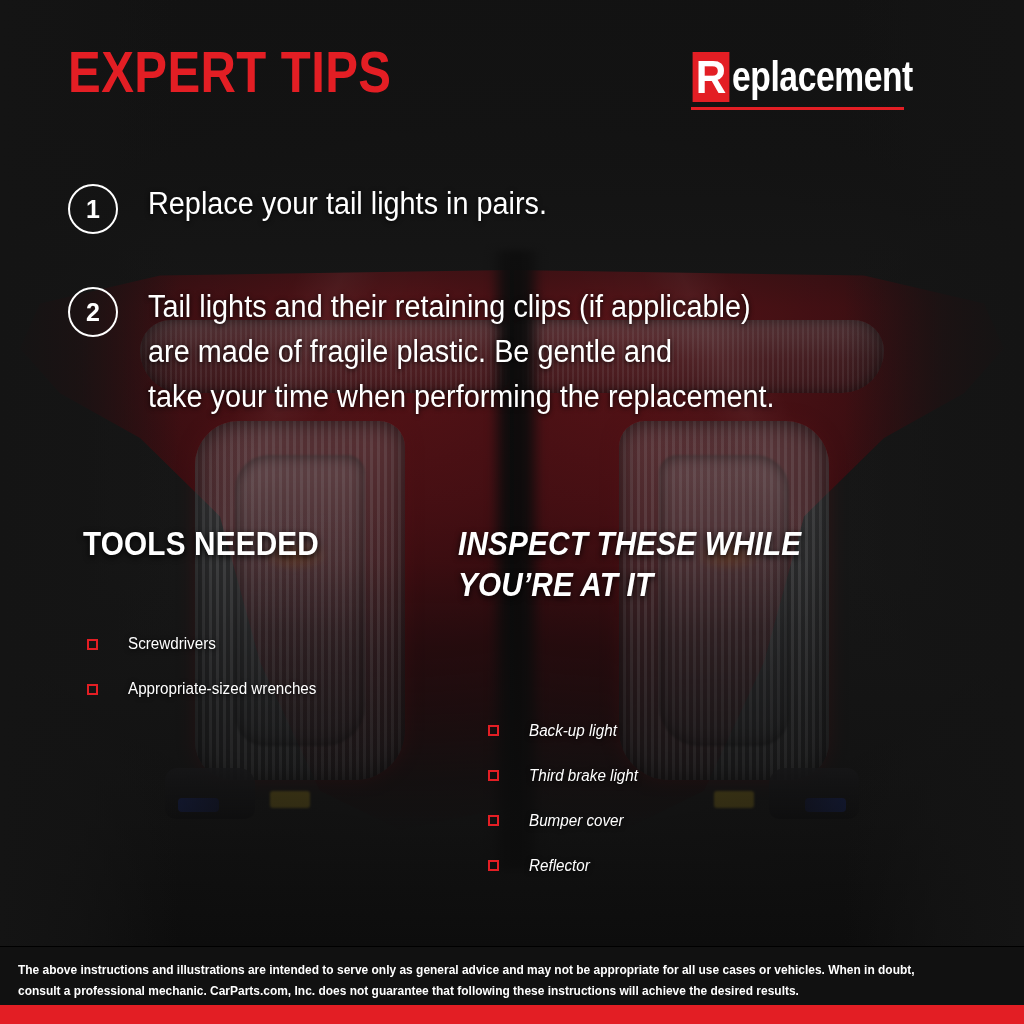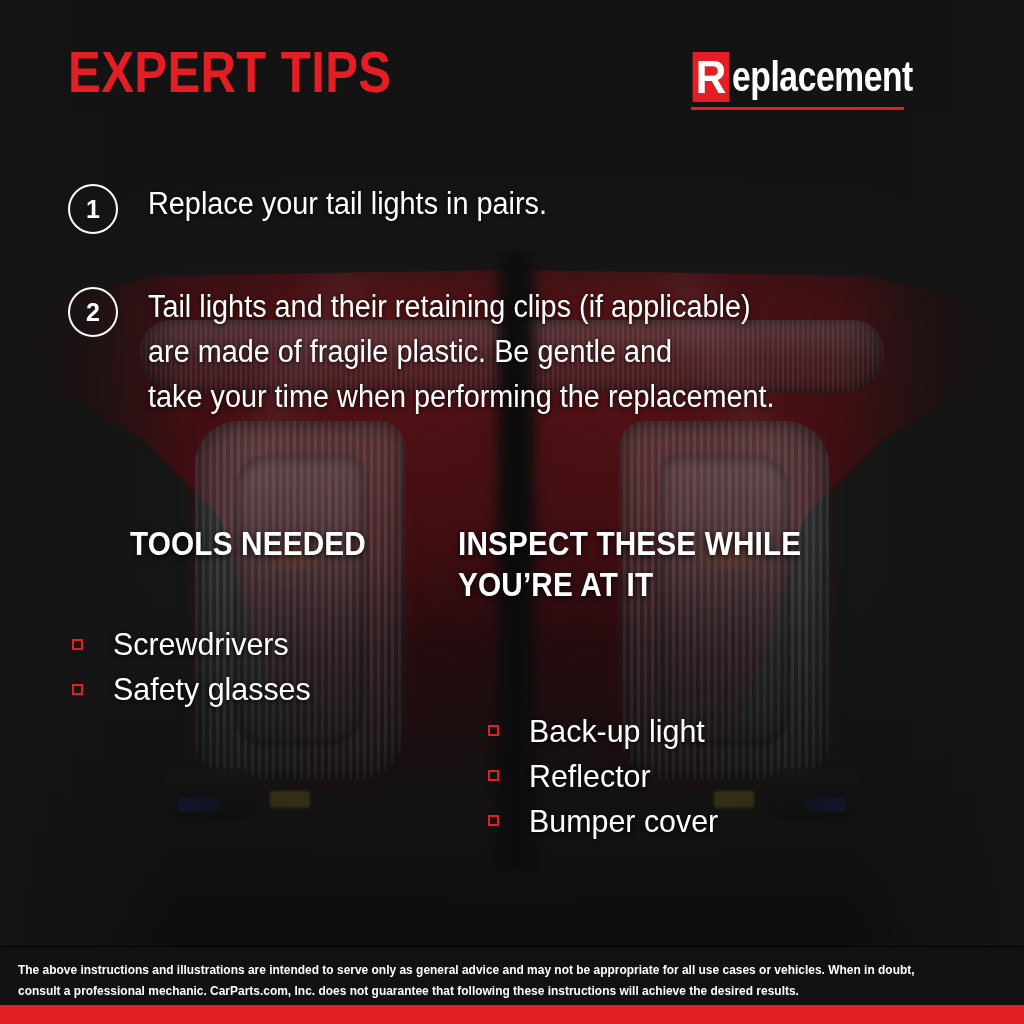--- a/index.html
+++ b/index.html
@@ -169,35 +169,35 @@
     transform:scaleX(0.93); transform-origin:left top;
     text-shadow:0 1px 5px rgba(0,0,0,0.85);
     white-space:pre-line;
   }
   #tip1 .tip-text { font-size:31px; }
   #tip2 .tip-text { font-size:31px; }
 
   
   #cols { position:absolute; left:68px; top:524px; width:900px; }
   .col { position:absolute; top:0; }
-  #col-tools   { left:0px;   width:400px;text-align:center; }
-  #col-inspect { left:390px; width:420px; }
+  #col-tools   { left:15px;   width:400px; }
+  #col-inspect { left:390px; width:420px;font-style:italic; }
 
   .col-head {
     color:#ffffff; font-weight:bold; font-size:33px; line-height:1.23;
     letter-spacing:0.2px;
     transform:scaleX(0.90); transform-origin:left top;
     text-shadow:0 2px 7px rgba(0,0,0,0.9);
     white-space:pre-line;
   }
 
   ul.checklist { list-style:none; }
   ul.checklist li {
     display:flex; align-items:center;
-    color:#ffffff; font-size:32px; line-height:1;
+    color:#ffffff; font-size:16px; line-height:1;
     height:45px;
     text-shadow:0 1px 6px rgba(0,0,0,0.9);
   }
   .box {
     width:11px; height:11px;
     border:2px solid #e31e24;
     flex:0 0 auto; margin-right:30px;
   }
   li .lbl { transform:scaleX(0.95); transform-origin:left center; }
 
@@ -285,40 +285,44 @@
 
       <div class="col" id="col-tools">
         <div class="col-head">TOOLS NEEDED</div>
         <ul class="checklist" id="tools-list">
           <li>
             <span class="box"></span>
             <span class="lbl">Screwdrivers</span>
           </li>
           <li>
             <span class="box"></span>
-            <span class="lbl">Safety glasses</span>
+            <span class="lbl">Appropriate-sized wrenches</span>
           </li>
         </ul>
       </div>
 
       <div class="col" id="col-inspect">
         <div class="col-head">INSPECT THESE WHILE
 YOU’RE AT IT</div>
         <ul class="checklist" id="inspect-list">
           <li>
             <span class="box"></span>
             <span class="lbl">Back-up light</span>
           </li>
           <li>
             <span class="box"></span>
+            <span class="lbl">Third brake light</span>
+          </li>
+          <li>
+            <span class="box"></span>
+            <span class="lbl">Bumper cover</span>
+          </li>
+          <li>
+            <span class="box"></span>
             <span class="lbl">Reflector</span>
-          </li>
-          <li>
-            <span class="box"></span>
-            <span class="lbl">Bumper cover</span>
           </li>
         </ul>
       </div>
 
     </div>
 
     <div id="footer-rule"></div>
     <div id="footer">
       <div id="footer-text">The above instructions and illustrations are intended to serve only as general advice and may not be appropriate for all use cases or vehicles. When in doubt, consult a professional mechanic. CarParts.com, Inc. does not guarantee that following these instructions will achieve the desired results.</div>
     </div>

